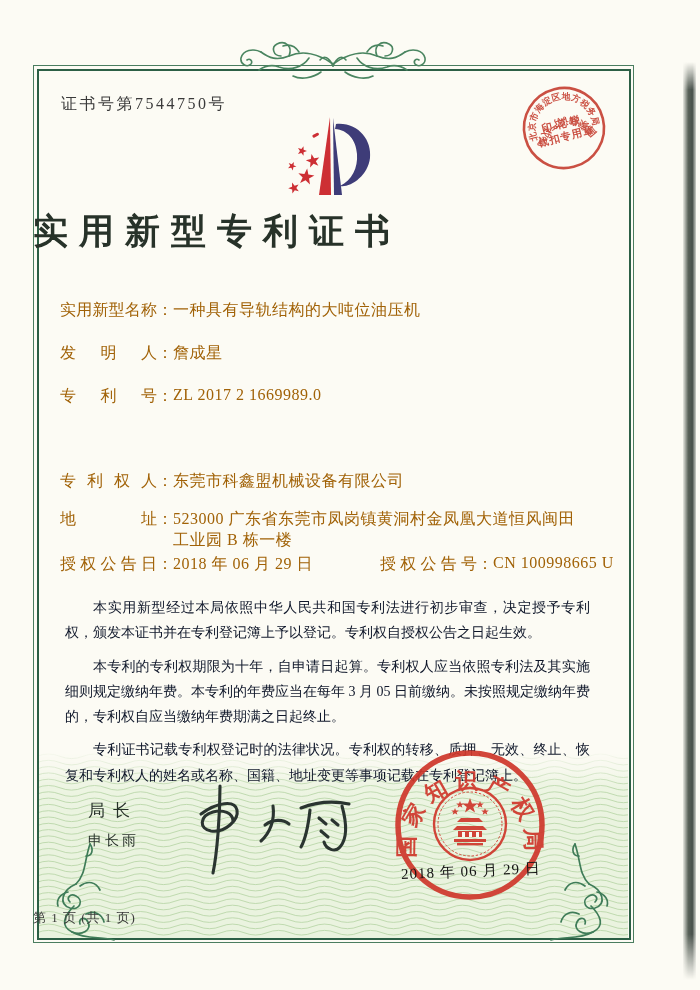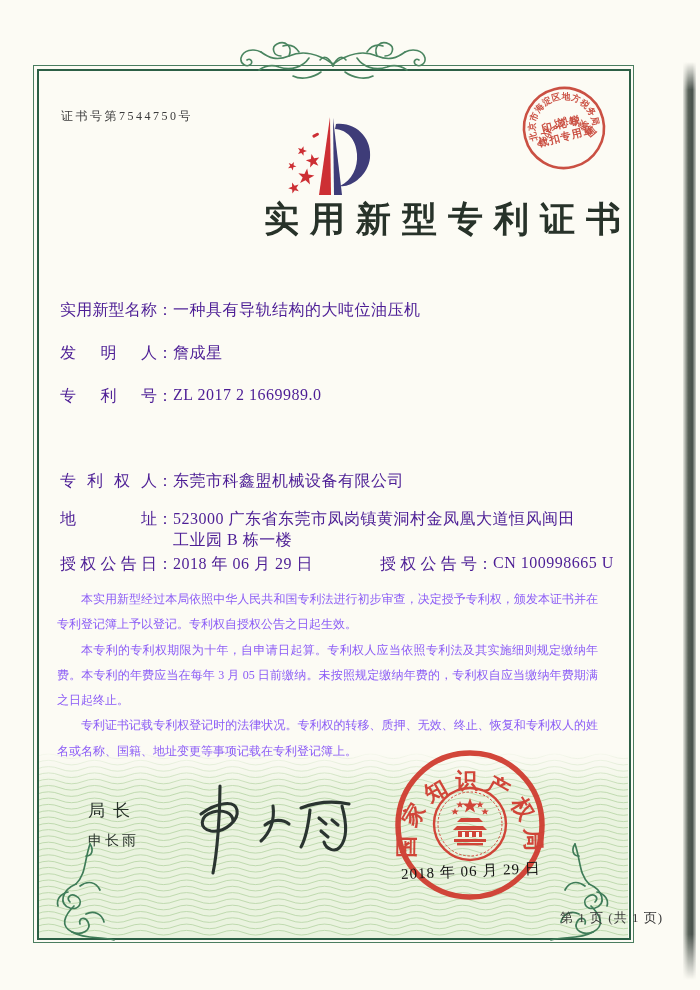--- a/index.html
+++ b/index.html
@@ -15,35 +15,35 @@
     border:1.2px solid #4a7d5f;}
   .frame-inner{position:absolute;left:2.5px;top:2.5px;right:2.5px;bottom:2.5px;
     border:2.6px solid #2c5f45;}
   
   .band{position:absolute;left:37px;top:750px;width:591px;height:189px;
     background:linear-gradient(180deg,rgba(234,243,223,0) 0%,rgba(234,243,223,.85) 16%,#eaf3df 38%);
     -webkit-mask-image:linear-gradient(180deg,transparent,#000 20%);
     mask-image:linear-gradient(180deg,transparent,#000 20%);}
   .band svg{display:block;width:100%;height:100%;}
   
-  .cert-no{position:absolute;left:61px;top:108px;font-size:12px;letter-spacing:2.5px;color:#3a3a3a;}
-  .title{position:absolute;left:33px;top:196px;width:599px;text-align:right;
+  .cert-no{position:absolute;left:61px;top:94px;font-size:16px;letter-spacing:2.5px;color:#3a3a3a;}
+  .title{position:absolute;left:33px;top:208px;width:599px;text-align:left;
     font-size:35px;font-weight:600;letter-spacing:11px;color:#273229;}
-  .frow{position:absolute;left:60px;font-size:16px;color:#4c1d95;white-space:nowrap;}
+  .frow{position:absolute;left:60px;font-size:16px;color:#a16207;white-space:nowrap;}
   .flabel{display:inline-block;width:97px;text-align:justify;text-align-last:justify;vertical-align:top;}
   .colon{vertical-align:top;}
   .fvalue{display:inline-block;vertical-align:top;letter-spacing:.5px;}
   .addr-lines span{display:block;letter-spacing:.5px;}
   .pair2{position:absolute;left:320px;top:0;}
   .paras{position:absolute;left:57px;top:587px;width:541px;}
-  .paras p{margin:0;font-size:12px;line-height:25.3px;text-align:justify;
-    text-indent:2em;color:#8b5cf6;}
+  .paras p{margin:8px;font-size:14px;line-height:25.3px;text-align:justify;
+    text-indent:2em;color:#0f172a;}
   .officer-title{position:absolute;left:88px;top:799px;font-size:17px;letter-spacing:8px;color:#27312a;}
   .officer-name{position:absolute;left:88px;top:832px;font-size:14px;letter-spacing:3px;color:#27312a;}
-  .footer{position:absolute;left:33px;top:909px;width:630px;text-align:right;
+  .footer{position:absolute;left:33px;top:909px;width:630px;text-align:left;
     font-size:13px;letter-spacing:1px;color:#3a3a3a;}
   
   .ornament-top{position:absolute;left:217px;top:36px;}
   .corner-bl{position:absolute;left:28px;top:840px;}
   .corner-br{position:absolute;left:547px;top:840px;transform:scaleX(-1);}
   .logo{position:absolute;left:278px;top:110px;}
   .tax-stamp{position:absolute;left:516px;top:80px;transform:rotate(-14deg);opacity:.88;}
   .main-seal{position:absolute;left:385px;top:740px;opacity:.92;}
   .seal-date{position:absolute;left:401px;top:862px;font-size:15px;letter-spacing:1px;
     color:#141414;transform:rotate(-2.5deg);white-space:nowrap;}

